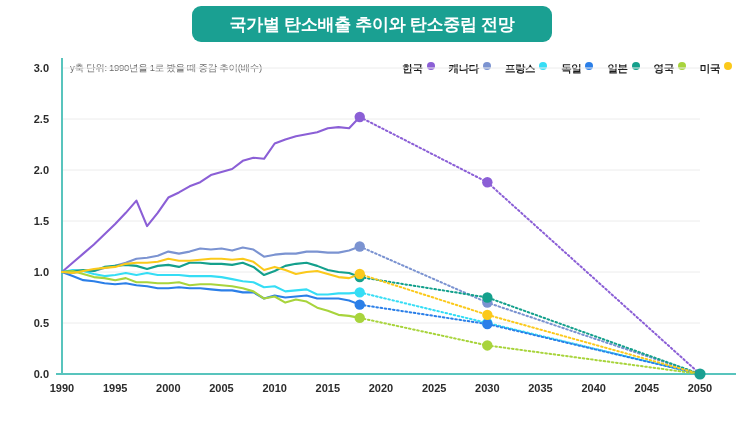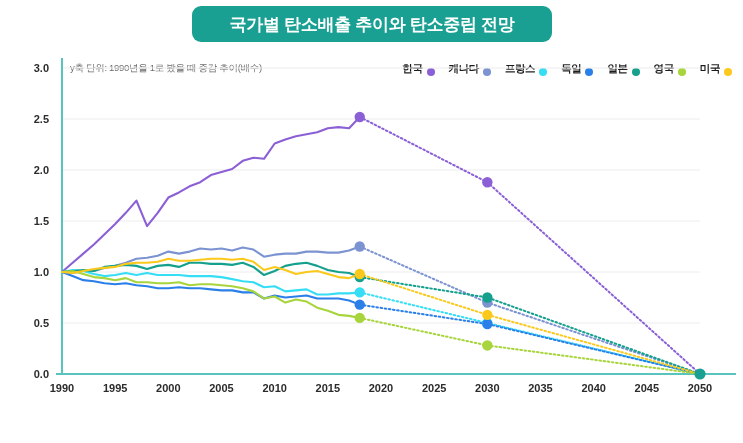--- a/index.html
+++ b/index.html
@@ -60,21 +60,21 @@
     top: 60px;
     width: 380px;
     height: 18px;
     display: flex;
     align-items: center;
     justify-content: flex-end;
     gap: 14px;
   }
   .legend-item {
     display: flex;
-    align-items: flex-end;
+    align-items: flex-start;
     gap: 4px;
   }
   .legend-label {
     font-size: 10.5px;
     font-weight: bold;
     color: #1c1c1c;
     letter-spacing: -0.4px;
     white-space: nowrap;
   }
   .legend-dot {

